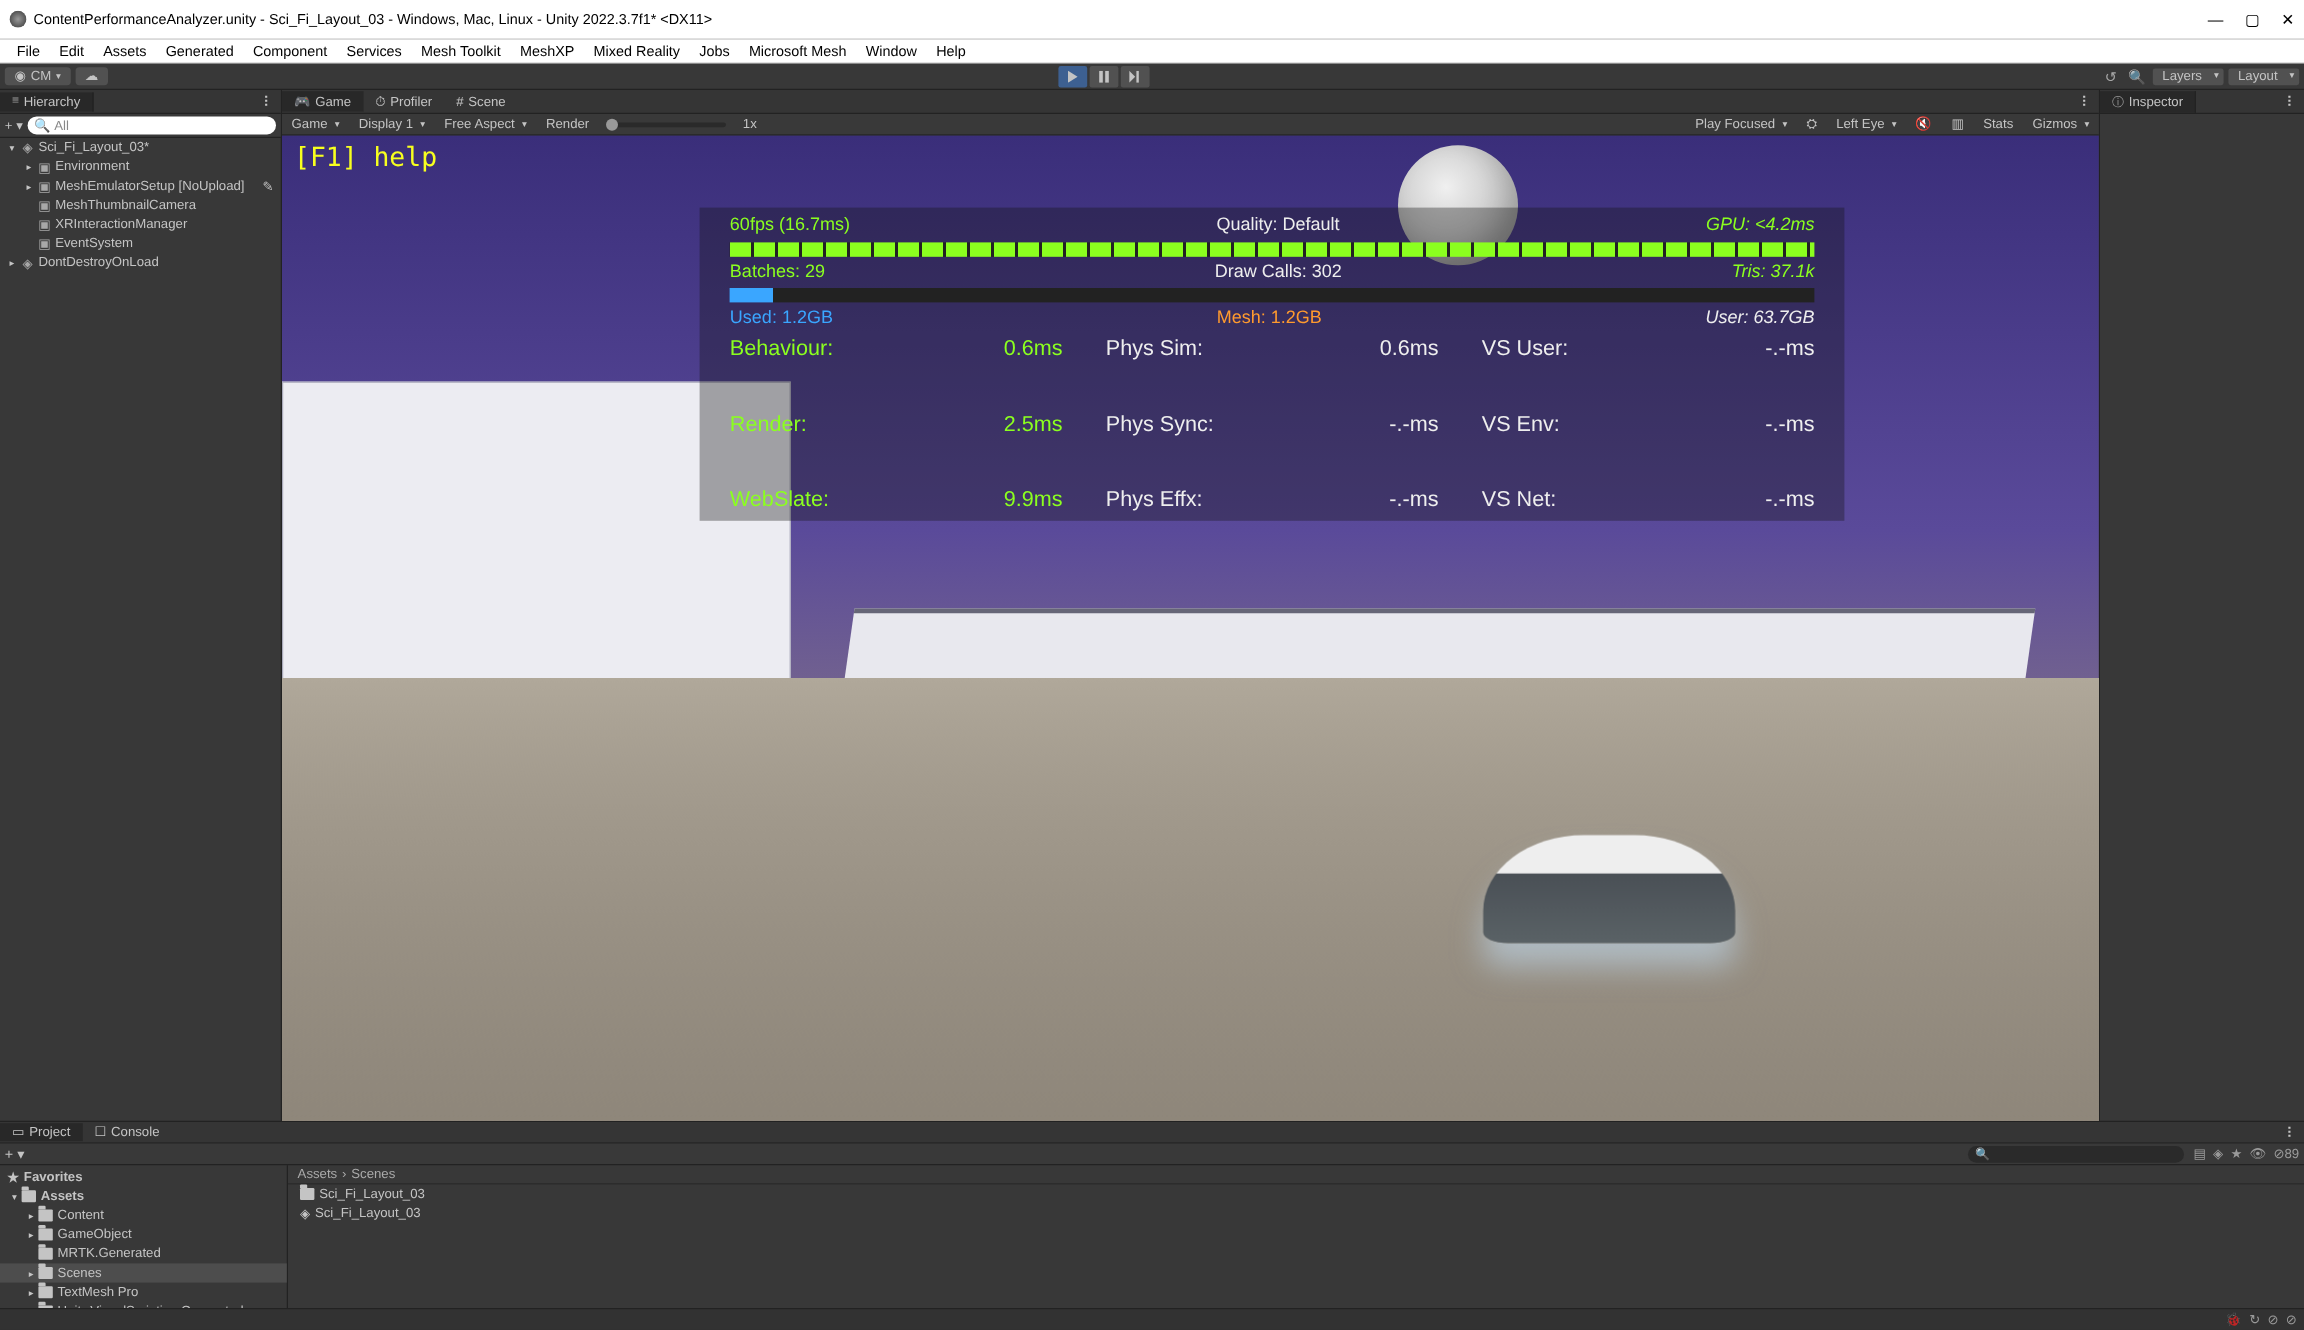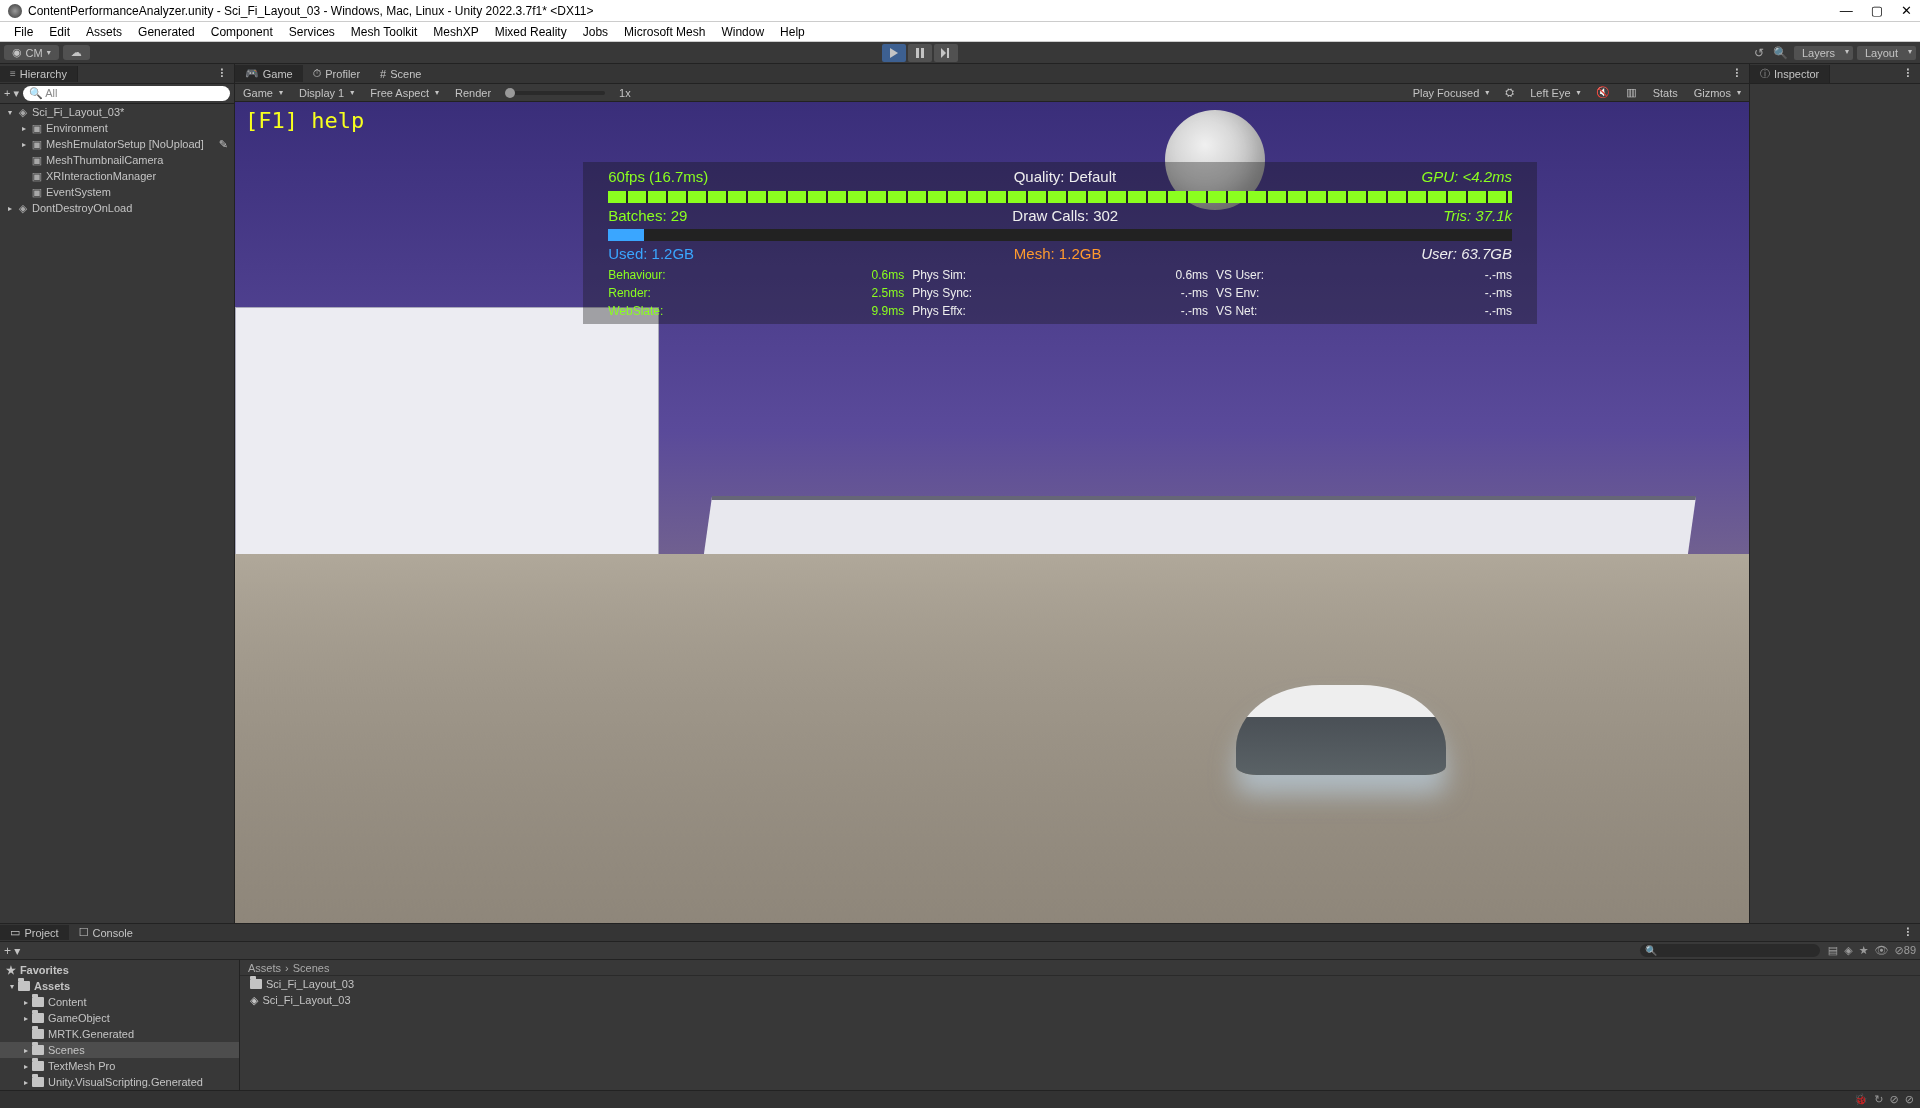--- a/index.html
+++ b/index.html
@@ -1,19 +1,19 @@
 <!DOCTYPE html>
 <html><head>
 <meta charset="utf-8">
 <style>
 * { margin: 0; padding: 0; box-sizing: border-box; font-family: "Segoe UI", Arial, sans-serif; }
 html, body { width: 100%; height: 100%; background: #383838; color: #c4c4c4; overflow: hidden; font-size: 12px; }
 
 
-.titlebar { height: 22px; background: #fff; color: #000; display: flex; align-items: center; padding: 0 8px; justify-content: space-between; border-bottom: 1px solid #ccc; }
+.titlebar { height: 33px; background: #fff; color: #000; display: flex; align-items: center; padding: 0 8px; justify-content: space-between; border-bottom: 1px solid #ccc; }
 .titlebar .left { display: flex; align-items: center; gap: 6px; }
 .titlebar .icon { width: 14px; height: 14px; border-radius: 50%; background: #666 radial-gradient(#999,#333); }
 .titlebar .controls { display: flex; gap: 18px; font-size: 13px; }
 .titlebar .controls span { cursor: pointer; }
 
 
 .menubar { height: 20px; background: #fff; color: #000; display: flex; align-items: center; padding: 0 6px; border-bottom: 1px solid #ccc; font-size: 12px; }
 .menubar span { padding: 0 8px; cursor: pointer; }
 
 
@@ -73,21 +73,21 @@
 .hud-help { position:absolute; top:8px; left:10px; color:#f7ff1f; font: 22px/1 monospace; }
 .hud-panel { position:absolute; top:60px; left:23%; right:14%; background: rgba(20,20,20,.35); font: 15px/1.5 "Consolas", monospace; padding:4px 25px;}
 .hud-row { display:flex; justify-content:space-between; white-space:pre; }
 .hud-green { color:#8bff1f; }
 .hud-cyan { color:#3aa6ff; }
 .hud-orange { color:#ff9a2e; }
 .hud-white { color:#eee; }
 .hud-italic { font-style: italic; }
 .hud-bar { height:12px; background: repeating-linear-gradient(90deg,#8bff1f 0 18px,#222 18px 20px); margin:2px 0;}
 .hud-bar2 { height:12px; background: linear-gradient(90deg,#3aa6ff 0 4%,#222 4% 100%); margin:2px 0;}
-.hud-grid3 { display:grid; grid-template-columns: 1fr 1fr 1fr; column-gap:8px; font-size:12px;}
+.hud-grid3 { display:grid; grid-template-columns: 1fr 1fr 1fr; column-gap:8px; font-size:18px;gap:36px;}
 
 
 .inspector { width: 170px; background:#383838; }
 
 
 .project-tabs { height: 18px; background:#353535; display:flex; align-items:center; border-bottom:1px solid #222;}
 .ptab { padding:1px 10px; font-size:11px; display:flex; gap:4px; align-items:center;}
 .ptab.active { background:#282828; }
 .project-toolbar { height:18px; background:#393939; display:flex; align-items:center; padding:0 4px; gap:4px; border-bottom:1px solid #222;}
 .project-cols { flex:1; display:flex; min-height:0;}

